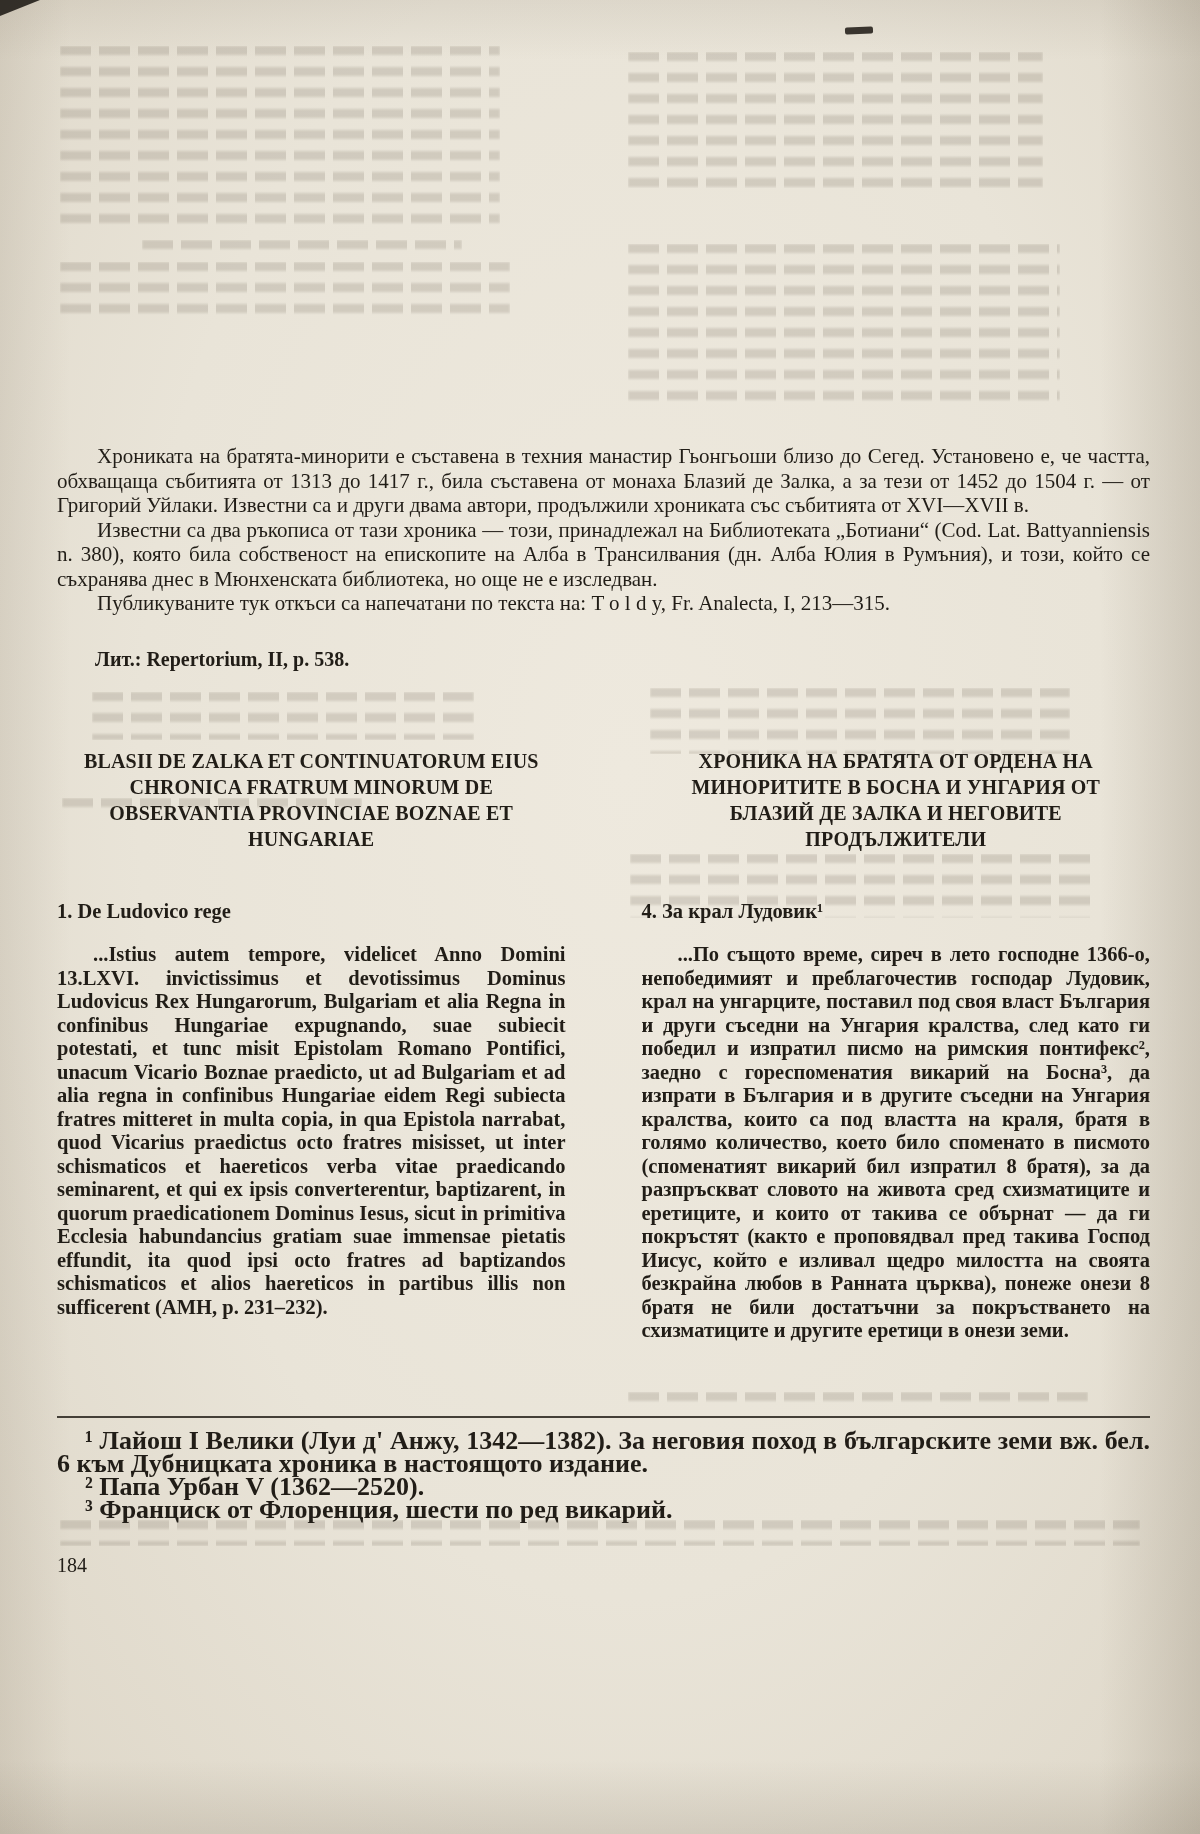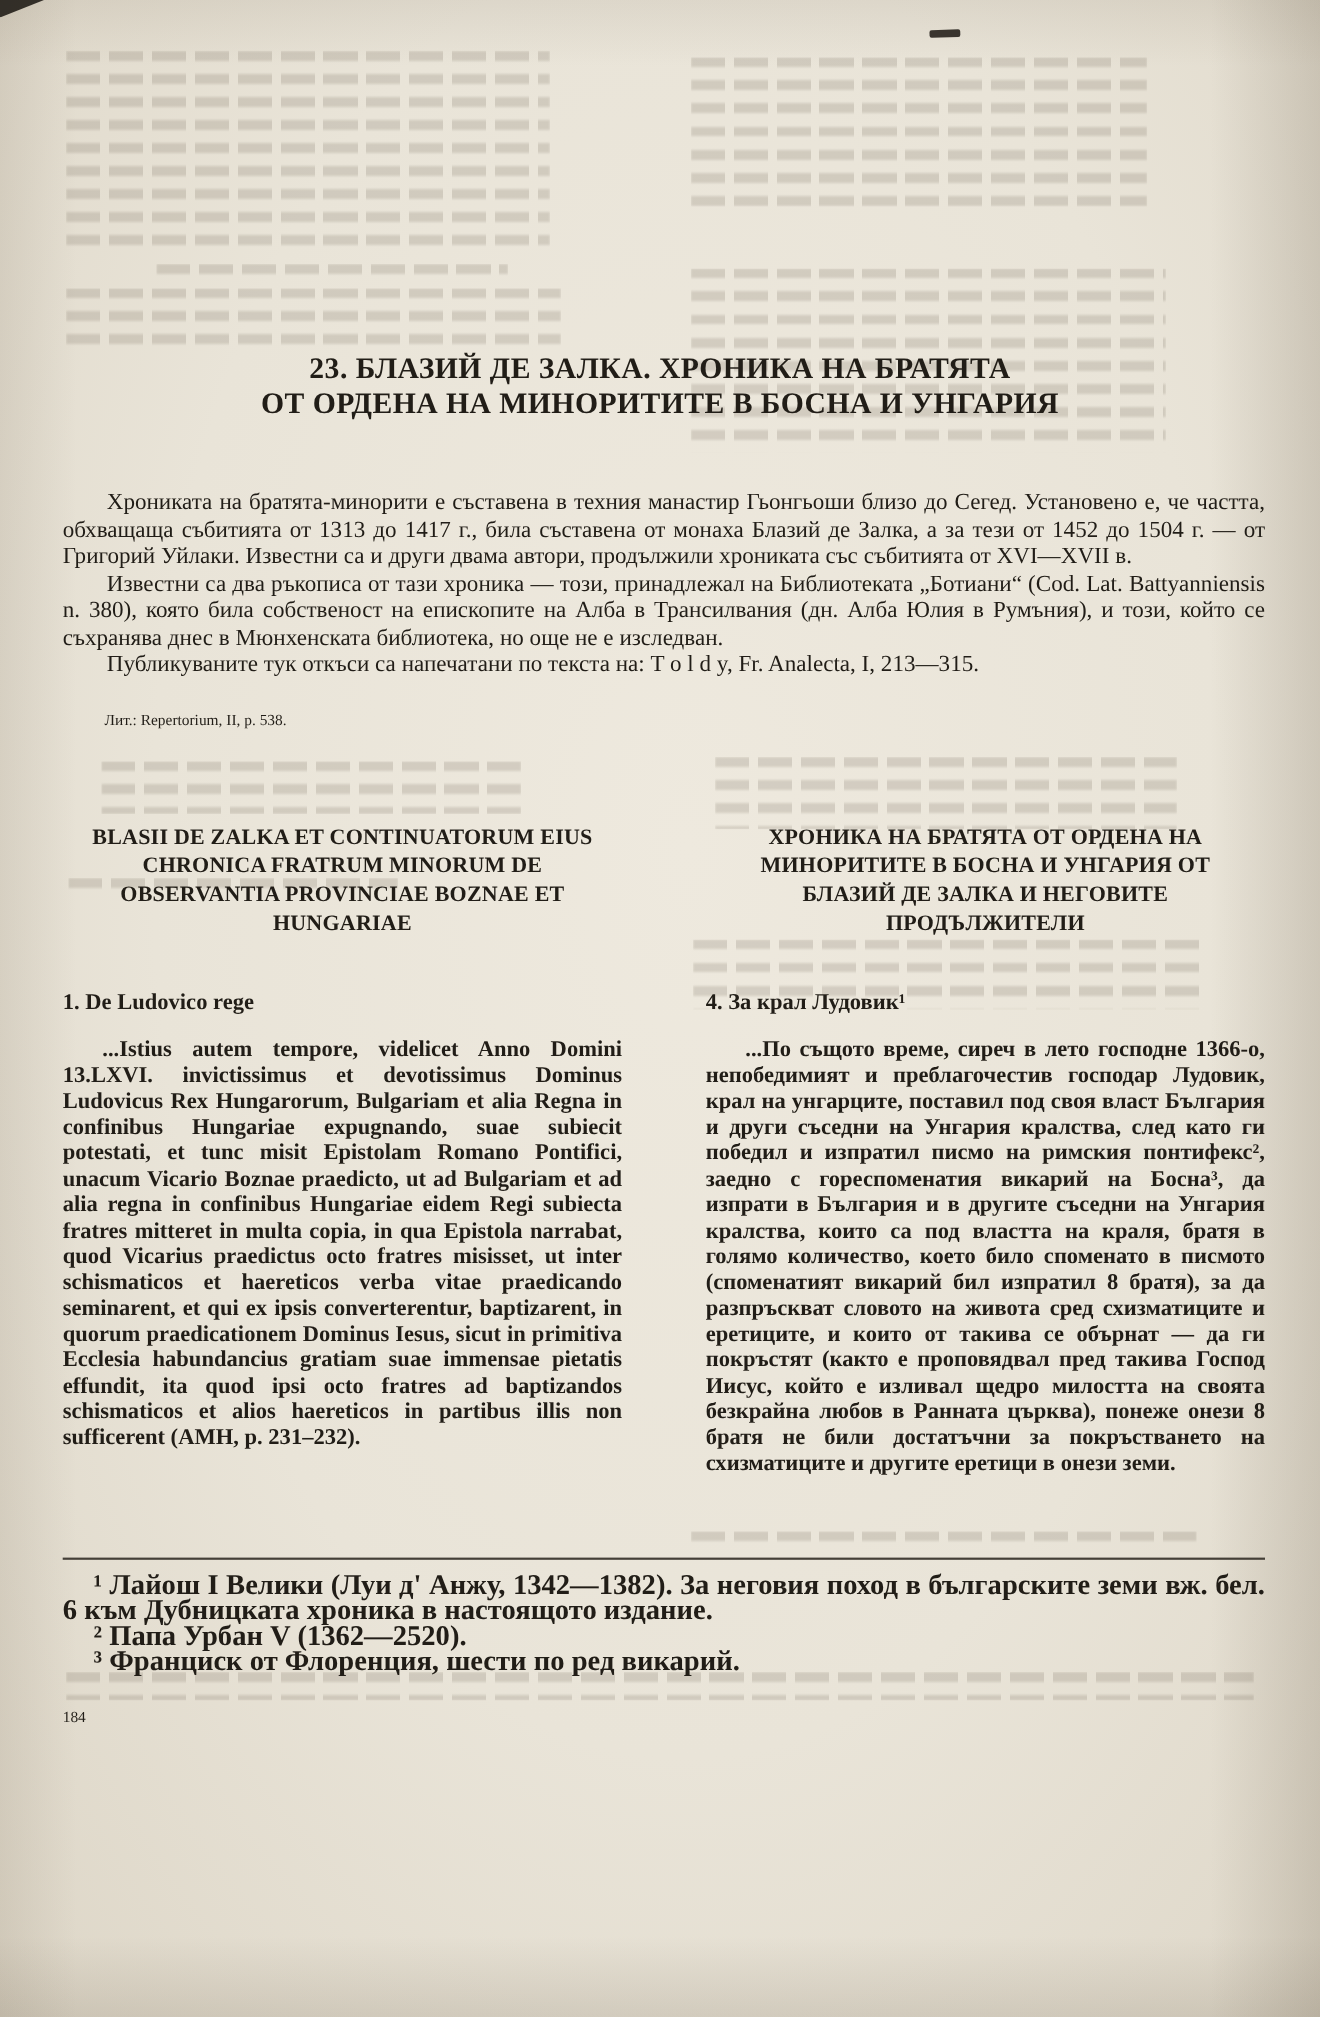--- a/index.html
+++ b/index.html
@@ -55,21 +55,22 @@
   .intro {
     position:absolute; left:57px; width:1093px; top:444px;
   }
   .intro p {
     font-size:21px; line-height:24.5px;
     text-align:justify; text-indent:40px;
   }
 
   .lit {
     position:absolute; left:95px; top:648px;
-    font-size:14px;
+    font-size:20px;
+    font-weight:bold;
   }
 
   .columns {
     position:absolute; left:57px; width:1093px; top:748px;
     display:flex; gap:76px;
   }
   .col { flex:1 1 0; min-width:0; }
   .col-title {
     text-align:center; font-weight:bold;
     font-size:20px; line-height:26px; letter-spacing:.2px;
@@ -90,21 +91,21 @@
   .footnote-rule {
     height:2px; background:#443f37; margin-bottom:11px;
   }
   .footnote {
     font-size:26px; line-height:23px; font-weight:bold;
     text-align:justify; text-indent:28px;
   }
 
   .page-number {
     position:absolute; left:57px; top:1554px;
-    font-size:14px;
+    font-size:20px;
   }
 </style>
 </head>
 <body>
 
 <div class="page">
 
   <div class="ghost" style="left:60px;  top:46px;   width:440px; height:186px;"></div>
   <div class="ghost" style="left:142px; top:240px;  width:320px; height:16px;"></div>
   <div class="ghost" style="left:60px;  top:262px;  width:450px; height:62px;"></div>
@@ -113,24 +114,20 @@
   <div class="ghost" style="left:92px;  top:692px;  width:382px; height:48px;"></div>
   <div class="ghost" style="left:650px; top:688px;  width:420px; height:66px;"></div>
   <div class="ghost" style="left:630px; top:854px;  width:462px; height:64px;"></div>
   <div class="ghost" style="left:62px;  top:798px;  width:300px; height:14px;"></div>
   <div class="ghost" style="left:628px; top:1392px; width:460px; height:16px;"></div>
   <div class="ghost" style="left:60px;  top:1520px; width:1080px;height:26px;"></div>
 
   <div class="corner-tl"></div>
   <div class="dash-tr"></div>
 
-  <h1 class="chapter-title">
-    <span>23. БЛАЗИЙ ДЕ ЗАЛКА. ХРОНИКА НА БРАТЯТА</span>
-    <span>ОТ ОРДЕНА НА МИНОРИТИТЕ В БОСНА И УНГАРИЯ</span>
-  </h1>
 
   <div class="intro">
     <p>Хрониката на братята-минорити е съставена в техния манастир Гьонгьоши близо до Сегед. Установено е, че частта, обхващаща събитията от 1313 до 1417 г., била съставена от монаха Блазий де Залка, а за тези от 1452 до 1504 г. — от Григорий Уйлаки. Известни са и други двама автори, продължили хрониката със събитията от XVI—XVII в.</p>
     <p>Известни са два ръкописа от тази хроника — този, принадлежал на Библиотеката „Ботиани“ (Cod. Lat. Battyanniensis n. 380), която била собственост на епископите на Алба в Трансилвания (дн. Алба Юлия в Румъния), и този, който се съхранява днес в Мюнхенската библиотека, но още не е изследван.</p>
     <p>Публикуваните тук откъси са напечатани по текста на: T o l d y, Fr. Analecta, I, 213—315.</p>
   </div>
 
   <p class="lit">Лит.: Repertorium, II, p. 538.</p>
 
   <div class="columns">

